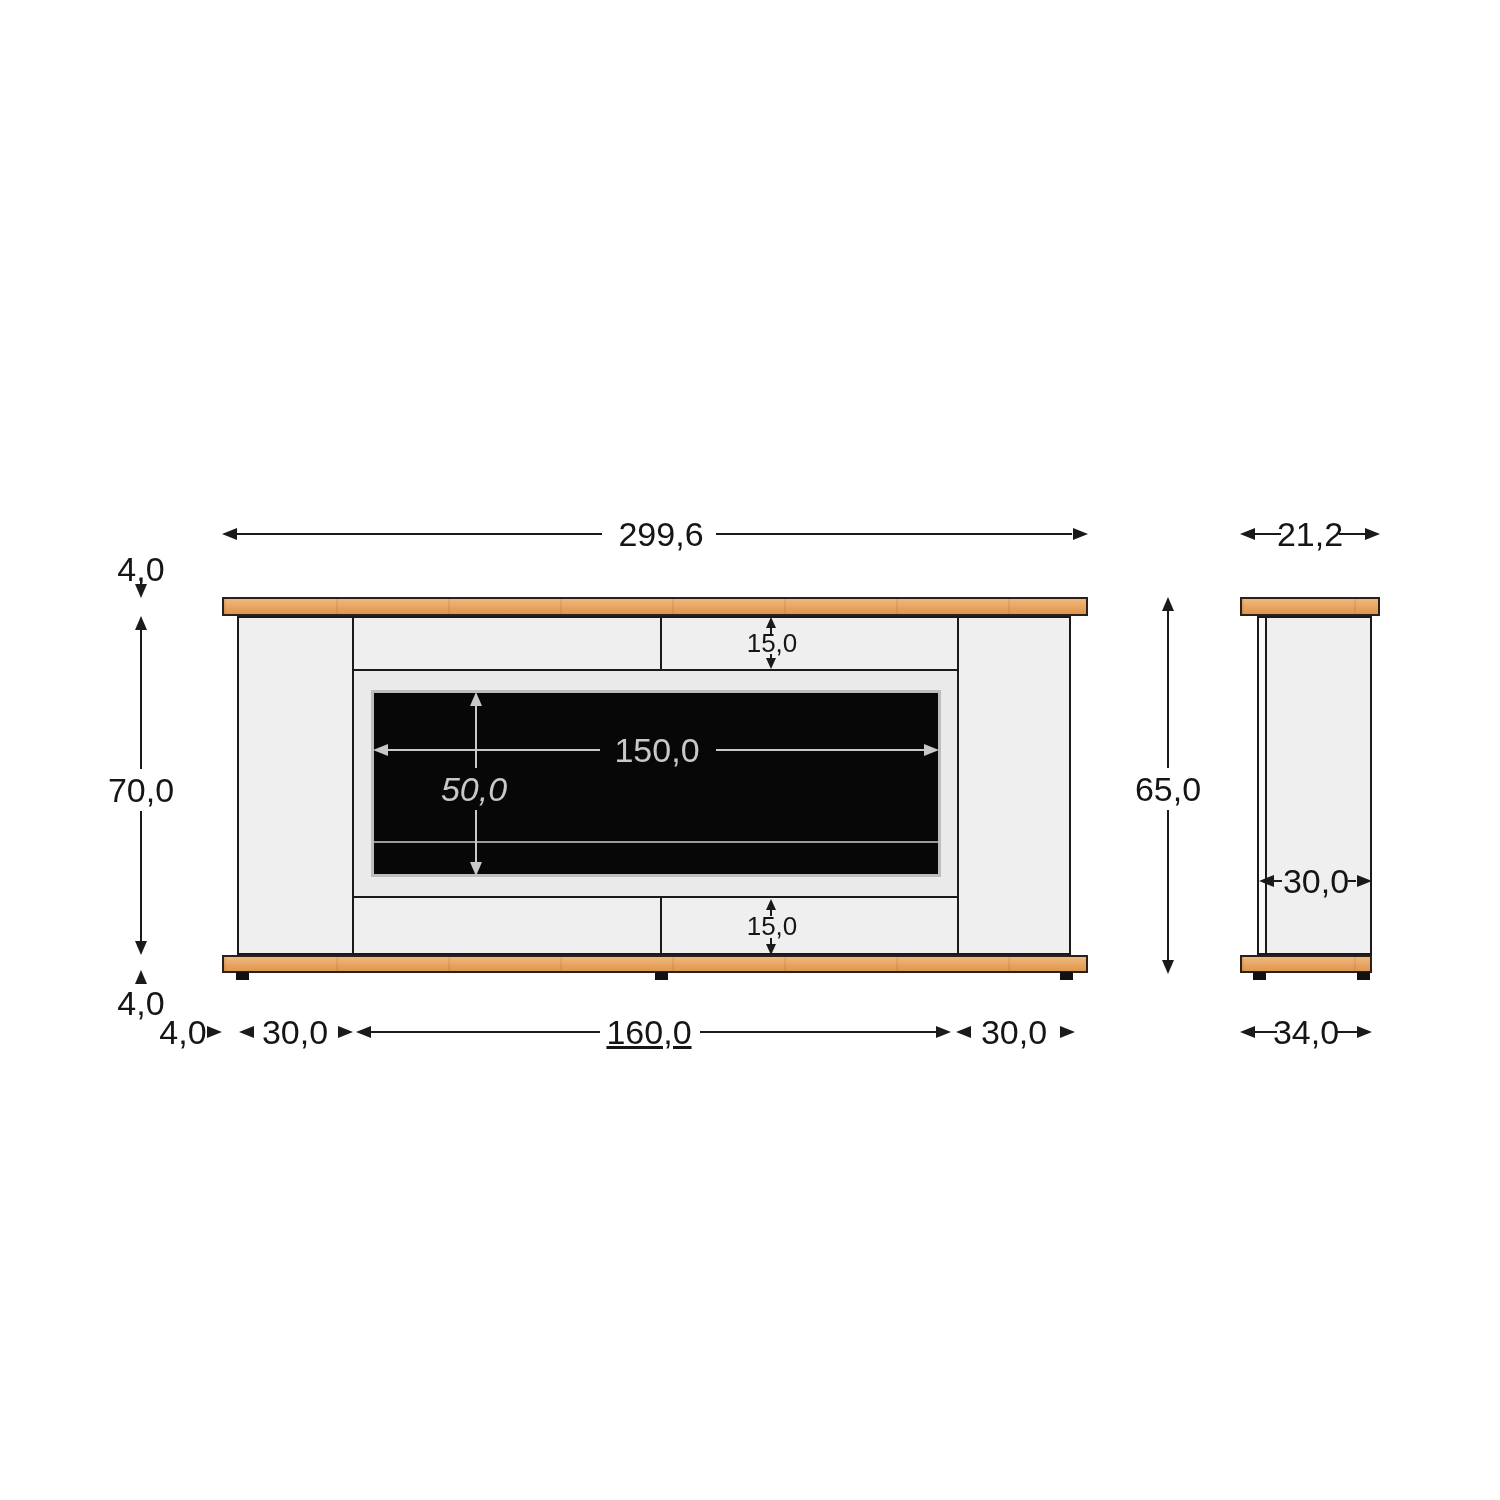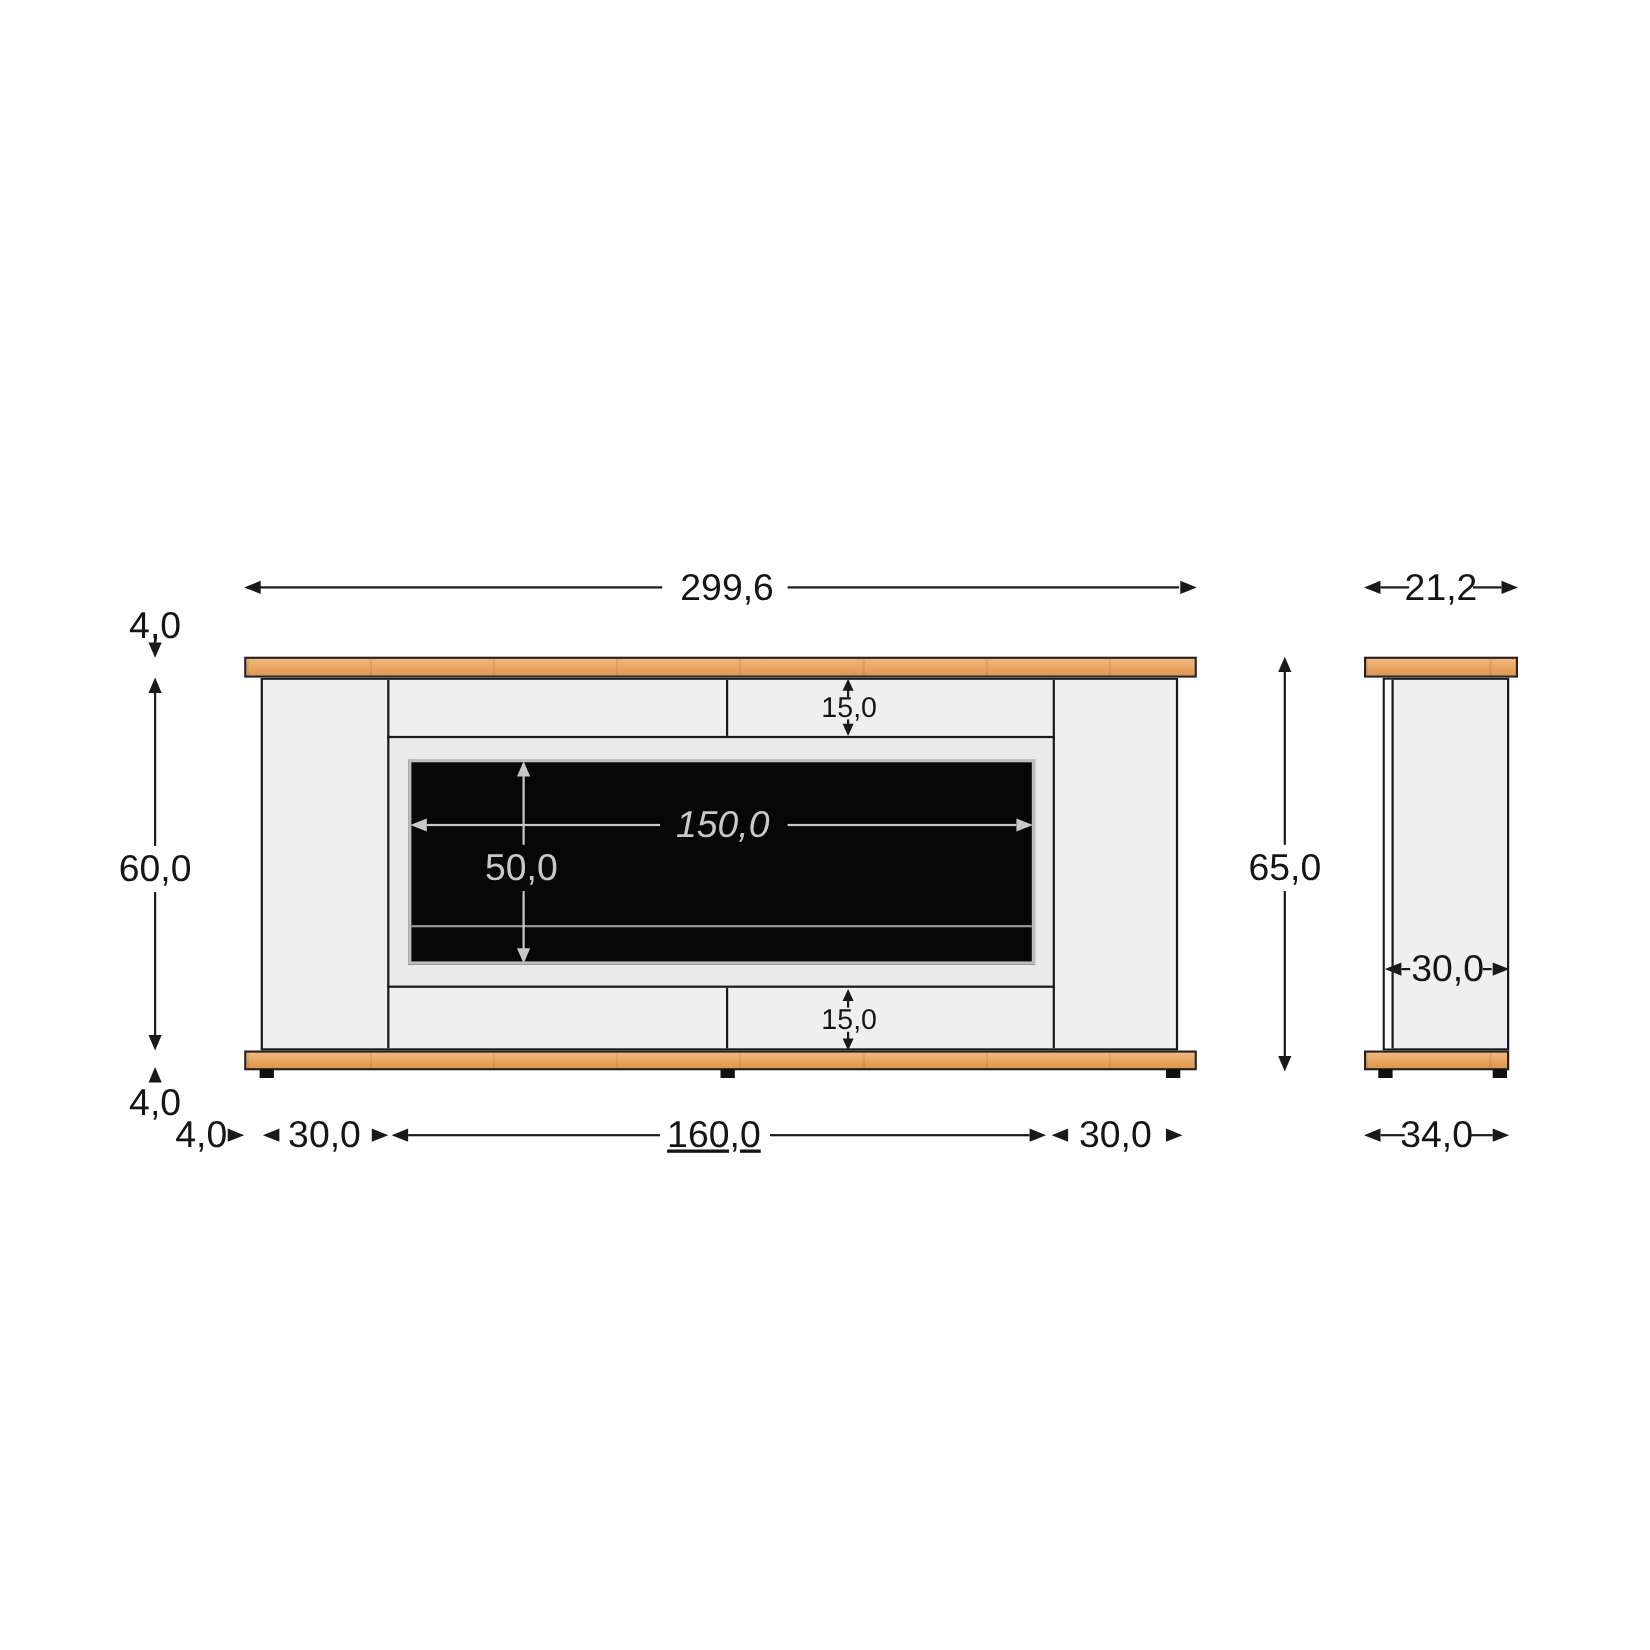--- a/index.html
+++ b/index.html
@@ -106,21 +106,21 @@
   <div class="lbl" style="left:1310px;top:534px;">21,2</div>
   <div class="hline" style="left:1339px;top:533px;width:26px;"></div>
   <div class="tri tri-r" style="left:1365px;top:528px;"></div>
 
   <div class="lbl" style="left:141px;top:569px;">4,0</div>
   <div class="vline" style="left:140px;top:580px;height:8px;"></div>
   <div class="tri tri-d" style="left:135px;top:584px;"></div>
 
   <div class="tri tri-u" style="left:135px;top:616px;"></div>
   <div class="vline" style="left:140px;top:629px;height:140px;"></div>
-  <div class="lbl" style="left:141px;top:790px;">60,0</div>
+  <div class="lbl" style="left:141px;top:790px;">70,0</div>
   <div class="vline" style="left:140px;top:811px;height:131px;"></div>
   <div class="tri tri-d" style="left:135px;top:941px;"></div>
 
   <div class="tri tri-u" style="left:135px;top:970px;"></div>
   <div class="lbl" style="left:141px;top:1003px;">4,0</div>
 
   <div class="lbl" style="left:183px;top:1032px;">4,0</div>
   <div class="tri tri-r" style="left:207px;top:1026px;"></div>
   <div class="tri tri-l" style="left:239px;top:1026px;"></div>
 
@@ -150,27 +150,27 @@
   <div class="tri tri-d sm" style="left:766px;top:658px;"></div>
 
   <div class="tri tri-u sm" style="left:766px;top:899px;"></div>
   <div class="vline" style="left:770px;top:909px;height:7px;"></div>
   <div class="lbl sm" style="left:772px;top:926px;">15,0</div>
   <div class="vline" style="left:770px;top:938px;height:7px;"></div>
   <div class="tri tri-d sm" style="left:766px;top:944px;"></div>
 
   <div class="tri tri-l light" style="left:373px;top:744px;"></div>
   <div class="hline light" style="left:388px;top:749px;width:212px;"></div>
-  <div class="lbl light" style="left:657px;top:750px;font-style:italic;">150,0</div>
+  <div class="lbl light" style="left:657px;top:750px;">150,0</div>
   <div class="hline light" style="left:716px;top:749px;width:208px;"></div>
   <div class="tri tri-r light" style="left:924px;top:744px;"></div>
 
   <div class="tri tri-u light" style="left:470px;top:692px;"></div>
   <div class="vline light" style="left:475px;top:704px;height:64px;"></div>
-  <div class="lbl light" style="left:474px;top:789px;">50,0</div>
+  <div class="lbl light" style="left:474px;top:789px;font-style:italic;">50,0</div>
   <div class="vline light" style="left:475px;top:810px;height:54px;"></div>
   <div class="tri tri-d light" style="left:470px;top:862px;"></div>
 
   <div class="tri tri-u" style="left:1162px;top:597px;"></div>
   <div class="vline" style="left:1167px;top:610px;height:158px;"></div>
   <div class="lbl" style="left:1168px;top:789px;">65,0</div>
   <div class="vline" style="left:1167px;top:810px;height:150px;"></div>
   <div class="tri tri-d" style="left:1162px;top:960px;"></div>
 
   <div class="tri tri-l" style="left:1259px;top:875px;"></div>

